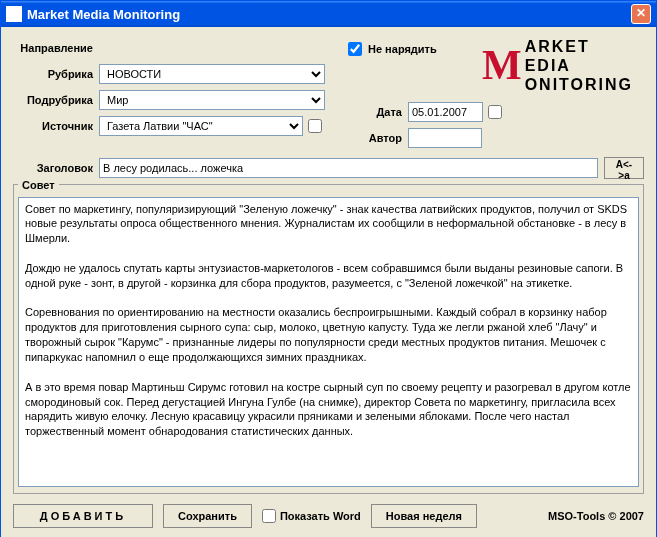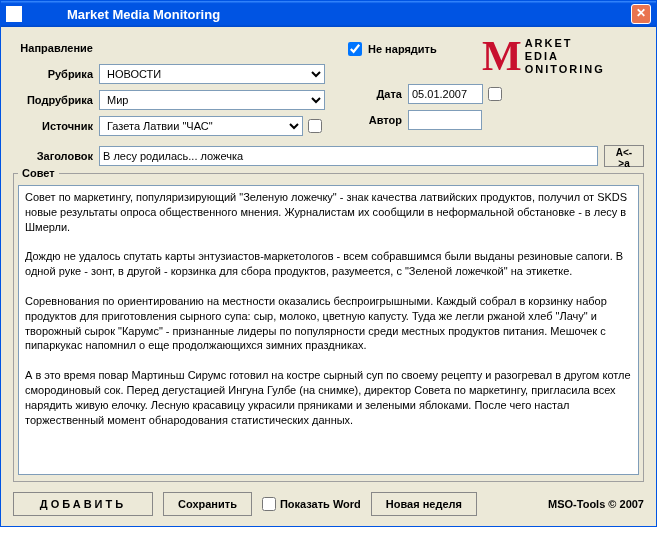--- a/index.html
+++ b/index.html
@@ -23,21 +23,21 @@
   padding: 0 5px;
   font-weight: bold;
   font-size: 13px;
 }
 .titlebar-icon {
   width: 16px; height: 16px;
   background: #fff;
   margin-right: 5px;
   display: inline-block;
 }
-.titlebar-title { flex: 1; margin-left: 40px; }
+.titlebar-title { flex: 1; }
 .close-btn {
   width: 20px; height: 20px;
   background: #e97450;
   border: 1px solid #fff;
   border-radius: 3px;
   color: #fff;
   text-align: center;
   line-height: 17px;
   font-weight: bold;
   font-size: 12px;
@@ -97,21 +97,21 @@
 }
 .logo-m {
   font-family: Georgia, serif;
   font-size: 42px;
   font-weight: bold;
   color: #c8102e;
   line-height: 0.8;
 }
 .logo-text {
   font-family: Arial, sans-serif;
-  font-size: 11px;
+  font-size: 16px;
   font-weight: bold;
   letter-spacing: 2px;
   line-height: 1.2;
 }
 .right-top {
   display: flex;
   margin-bottom: 6px;
 }
 .noclear {
   display: flex;

